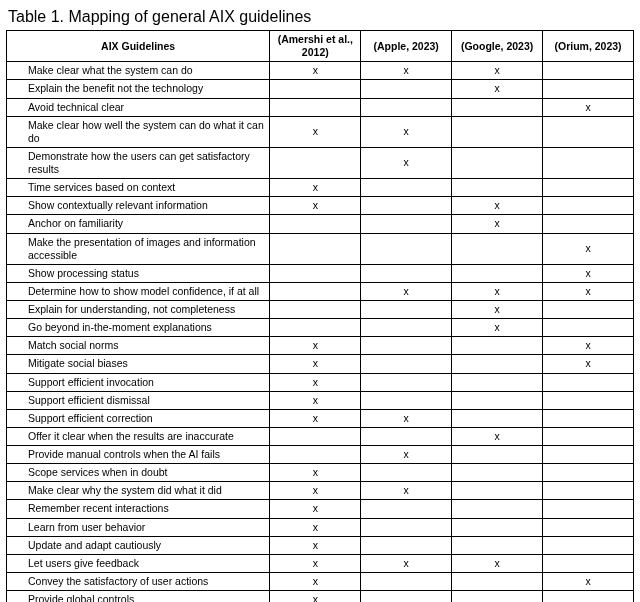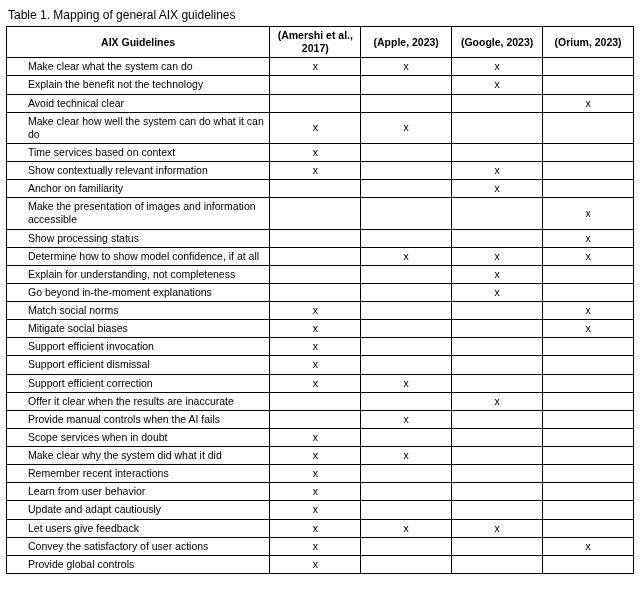--- a/index.html
+++ b/index.html
@@ -5,21 +5,21 @@
   * { box-sizing: border-box; }
   body {
     margin: 0;
     padding: 8px 6px;
     background: #fff;
     font-family: Arial, Helvetica, sans-serif;
     color: #000;
     width: 640px;
   }
   .caption {
-    font-size: 12px;
+    font-size: 16px;
     margin: 0 0 4px 2px;
   }
   table {
     border-collapse: collapse;
     width: 100%;
     table-layout: fixed;
   }
   th, td {
     border: 1px solid #000;
     padding: 2px 4px;
@@ -57,21 +57,21 @@
   <colgroup>
     <col class="c0">
       <col class="c1">
       <col class="c2">
       <col class="c3">
       <col class="c4">
   </colgroup>
   <thead>
     <tr>
       <th class="rowhead">AIX Guidelines</th>
-      <th>(Amershi et al., 2017)</th>
+      <th>(Amershi et al., 2012)</th>
       <th>(Apple, 2023)</th>
       <th>(Google, 2023)</th>
       <th>(Orium, 2023)</th>
     </tr>
   </thead>
   <tbody id="tbody">
       <tr>
         <td class="rowhead">Make clear what the system can do</td>
         <td class="mark">x</td>
         <td class="mark">x</td>
@@ -93,20 +93,27 @@
         <td class="mark">x</td>
       </tr>
       <tr>
         <td class="rowhead">Make clear how well the system can do what it can do</td>
         <td class="mark">x</td>
         <td class="mark">x</td>
         <td class="mark"></td>
         <td class="mark"></td>
       </tr>
       <tr>
+        <td class="rowhead">Demonstrate how the users can get satisfactory results</td>
+        <td class="mark"></td>
+        <td class="mark">x</td>
+        <td class="mark"></td>
+        <td class="mark"></td>
+      </tr>
+      <tr>
         <td class="rowhead">Time services based on context</td>
         <td class="mark">x</td>
         <td class="mark"></td>
         <td class="mark"></td>
         <td class="mark"></td>
       </tr>
       <tr>
         <td class="rowhead">Show contextually relevant information</td>
         <td class="mark">x</td>
         <td class="mark"></td>

